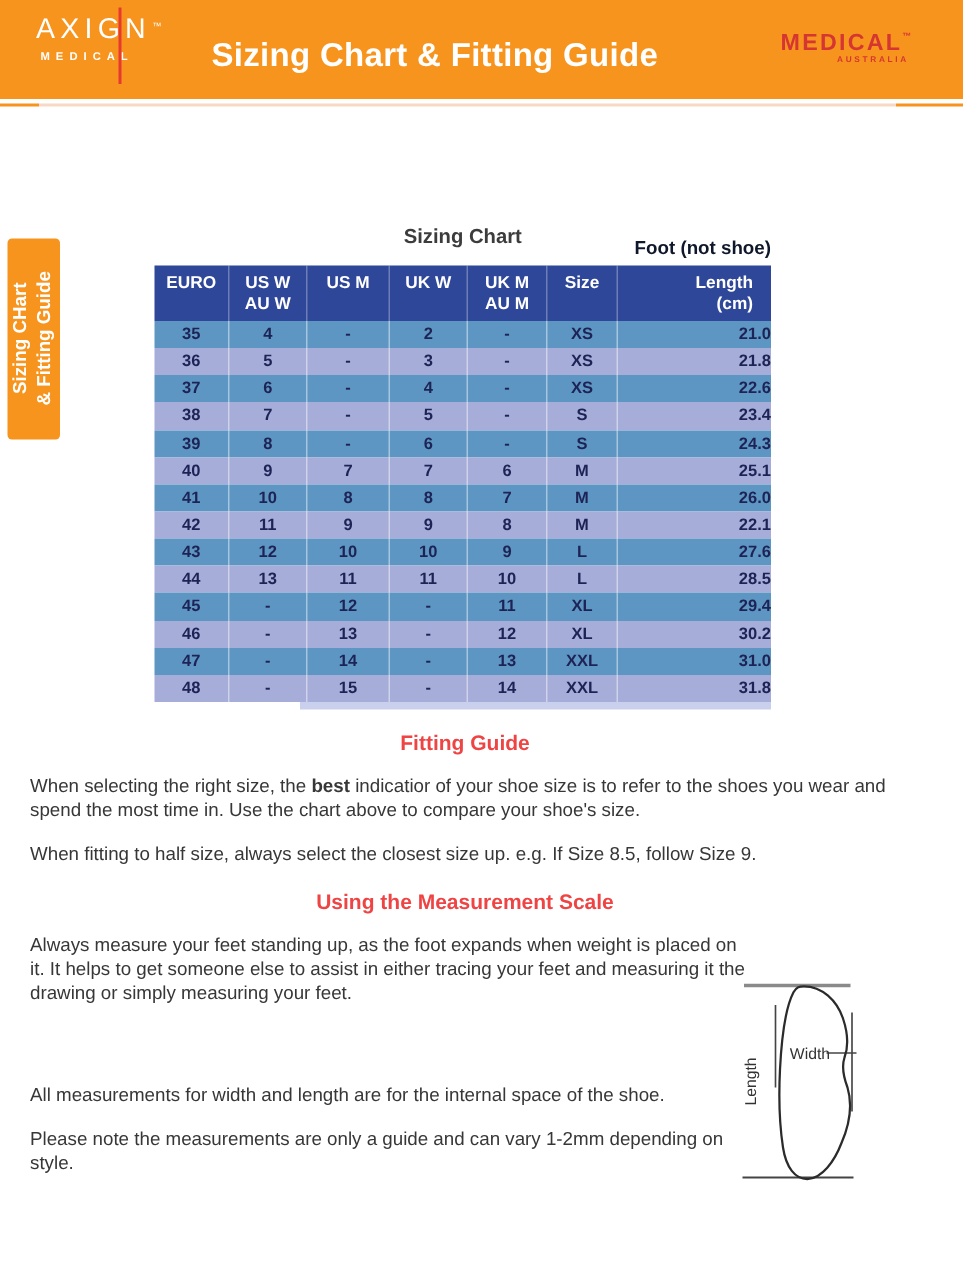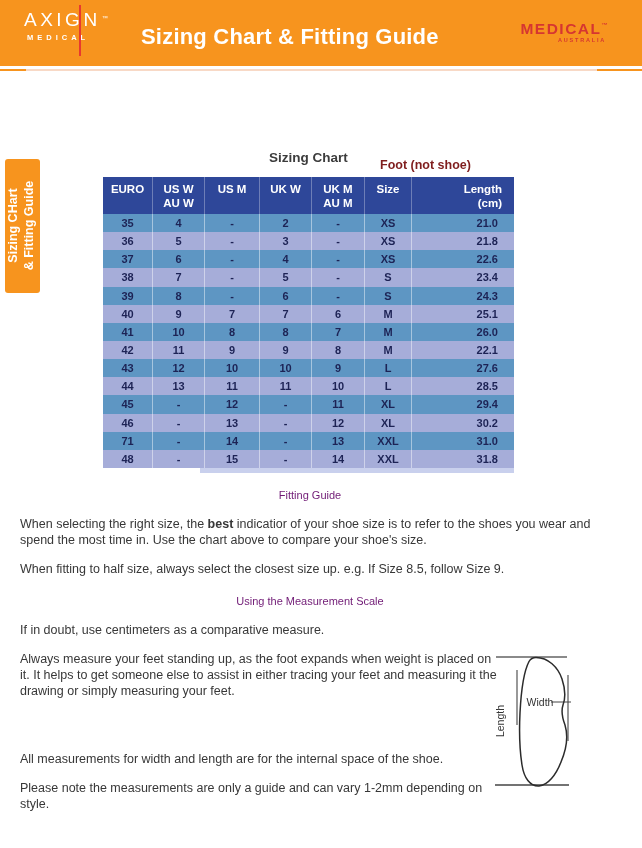--- a/index.html
+++ b/index.html
@@ -23,42 +23,42 @@
   .header-rule{position:absolute;left:0;top:69px;width:642px;height:2px;
     background:linear-gradient(to right,#F7941E 0%,#F7941E 4%,#F8D9C6 4%,#F8D9C6 93%,#F7941E 93%,#F7941E 100%);}
   
   .side-tab{position:absolute;left:5px;top:159px;width:35px;height:134px;background:#F7941E;border-radius:3px;}
   .side-tab-text{position:absolute;left:-49px;top:49px;width:133px;height:35px;
     transform:rotate(-90deg);text-align:center;color:#fff;font-weight:bold;
     font-size:12.5px;line-height:16px;white-space:nowrap;}
   
   .chart-title{position:absolute;left:103px;top:150px;width:411px;text-align:center;
     font-size:13.5px;font-weight:bold;color:#3C3C3C;}
-  .chart-note{position:absolute;left:380px;top:158px;width:134px;
-    font-size:12.5px;font-weight:bold;color:#7f1d1d;}
+  .chart-note{position:absolute;left:380px;top:158px;width:134px;text-align:right;
+    font-size:12.5px;font-weight:bold;color:#0f172a;}
   .size-table{position:absolute;left:103px;top:177px;width:411px;}
   .thead{display:flex;background:#2E4799;color:#fff;height:37px;}
   .th{box-sizing:border-box;padding-top:5px;font-size:11.5px;font-weight:bold;
     text-align:center;line-height:14px;border-right:1px solid rgba(255,255,255,0.30);}
   .thead .th:last-child{border-right:none;}
   .tr{display:flex;height:18.15px;}
   .row-a{background:#5E96C3;}
   .row-b{background:#A6ADD9;}
   .td{box-sizing:border-box;display:flex;align-items:center;justify-content:center;
     font-size:11px;font-weight:bold;color:#1D2355;border-right:1px solid rgba(255,255,255,0.45);}
   .tr .td:last-child{border-right:none;}
   .c0{width:50px;} .c1{width:52px;} .c2{width:55px;} .c3{width:52px;}
   .c4{width:53px;} .c5{width:47px;} .c6{width:102px;}
   .th.c6{text-align:right;padding-right:12px;}
-  .td.c6{justify-content:flex-end;padding-right:16px;}
+  .td.c6{justify-content:flex-end;padding-right:0;}
   .table-strip{position:absolute;left:200px;top:468px;width:314px;height:5px;background:#C9D0ED;}
   
   .guide{position:absolute;left:20px;top:487px;width:580px;color:#373737;
     font-size:12.5px;line-height:16px;}
-  .section-title{text-align:center;font-size:11px;font-weight:normal;color:#701a75;}
+  .section-title{text-align:center;font-size:14px;font-weight:bold;color:#ef4444;}
   .guide p{margin:13px 0 0 0;}
   .guide .mt-big{margin-top:52px;}
   .mw480{max-width:478px;}
   .mw500{max-width:490px;}
   .title-gap{margin-top:16px;}
   
   .foot-diagram{position:absolute;left:490px;top:645px;}
   .foot-diagram text{font-family:"Liberation Sans",sans-serif;font-size:10.5px;fill:#333;}
 </style>
 </head>
@@ -220,21 +220,21 @@
         <div class="tr row-b">
           <div class="td c0">46</div>
           <div class="td c1">-</div>
           <div class="td c2">13</div>
           <div class="td c3">-</div>
           <div class="td c4">12</div>
           <div class="td c5">XL</div>
           <div class="td c6">30.2</div>
         </div>
         <div class="tr row-a">
-          <div class="td c0">71</div>
+          <div class="td c0">47</div>
           <div class="td c1">-</div>
           <div class="td c2">14</div>
           <div class="td c3">-</div>
           <div class="td c4">13</div>
           <div class="td c5">XXL</div>
           <div class="td c6">31.0</div>
         </div>
         <div class="tr row-b">
           <div class="td c0">48</div>
           <div class="td c1">-</div>
@@ -246,21 +246,20 @@
         </div>
       </div>
   </div>
   <div class="table-strip"></div>
 
   <div class="guide">
     <div class="section-title">Fitting Guide</div>
     <p><span>When selecting the right size, the </span><b>best</b><span> indicatior of your shoe size is to refer to the shoes you wear and spend the most time in. Use the chart above to compare your shoe's size.</span></p>
     <p>When fitting to half size, always select the closest size up. e.g. If Size 8.5, follow Size 9.</p>
     <div class="section-title title-gap">Using the Measurement Scale</div>
-    <p>If in doubt, use centimeters as a comparative measure.</p>
     <p class="mw480">Always measure your feet standing up, as the foot expands when weight is placed on it. It helps to get someone else to assist in either tracing your feet and measuring it the drawing or simply measuring your feet.</p>
     <p class="mt-big">All measurements for width and length are for the internal space of the shoe.</p>
     <p class="mw500">Please note the measurements are only a guide and can vary 1-2mm depending on style.</p>
   </div>
 
   <svg class="foot-diagram" width="155" height="155" viewBox="0 0 155 155">
     <line x1="6" y1="12" x2="77" y2="12" stroke="#8a8a8a" stroke-width="2.2"></line>
     <line x1="5" y1="140" x2="79" y2="140" stroke="#444" stroke-width="1.4"></line>
     <line x1="27" y1="25" x2="27" y2="80" stroke="#444" stroke-width="1.1"></line>
     <line x1="78" y1="30" x2="78" y2="96" stroke="#444" stroke-width="1.1"></line>

